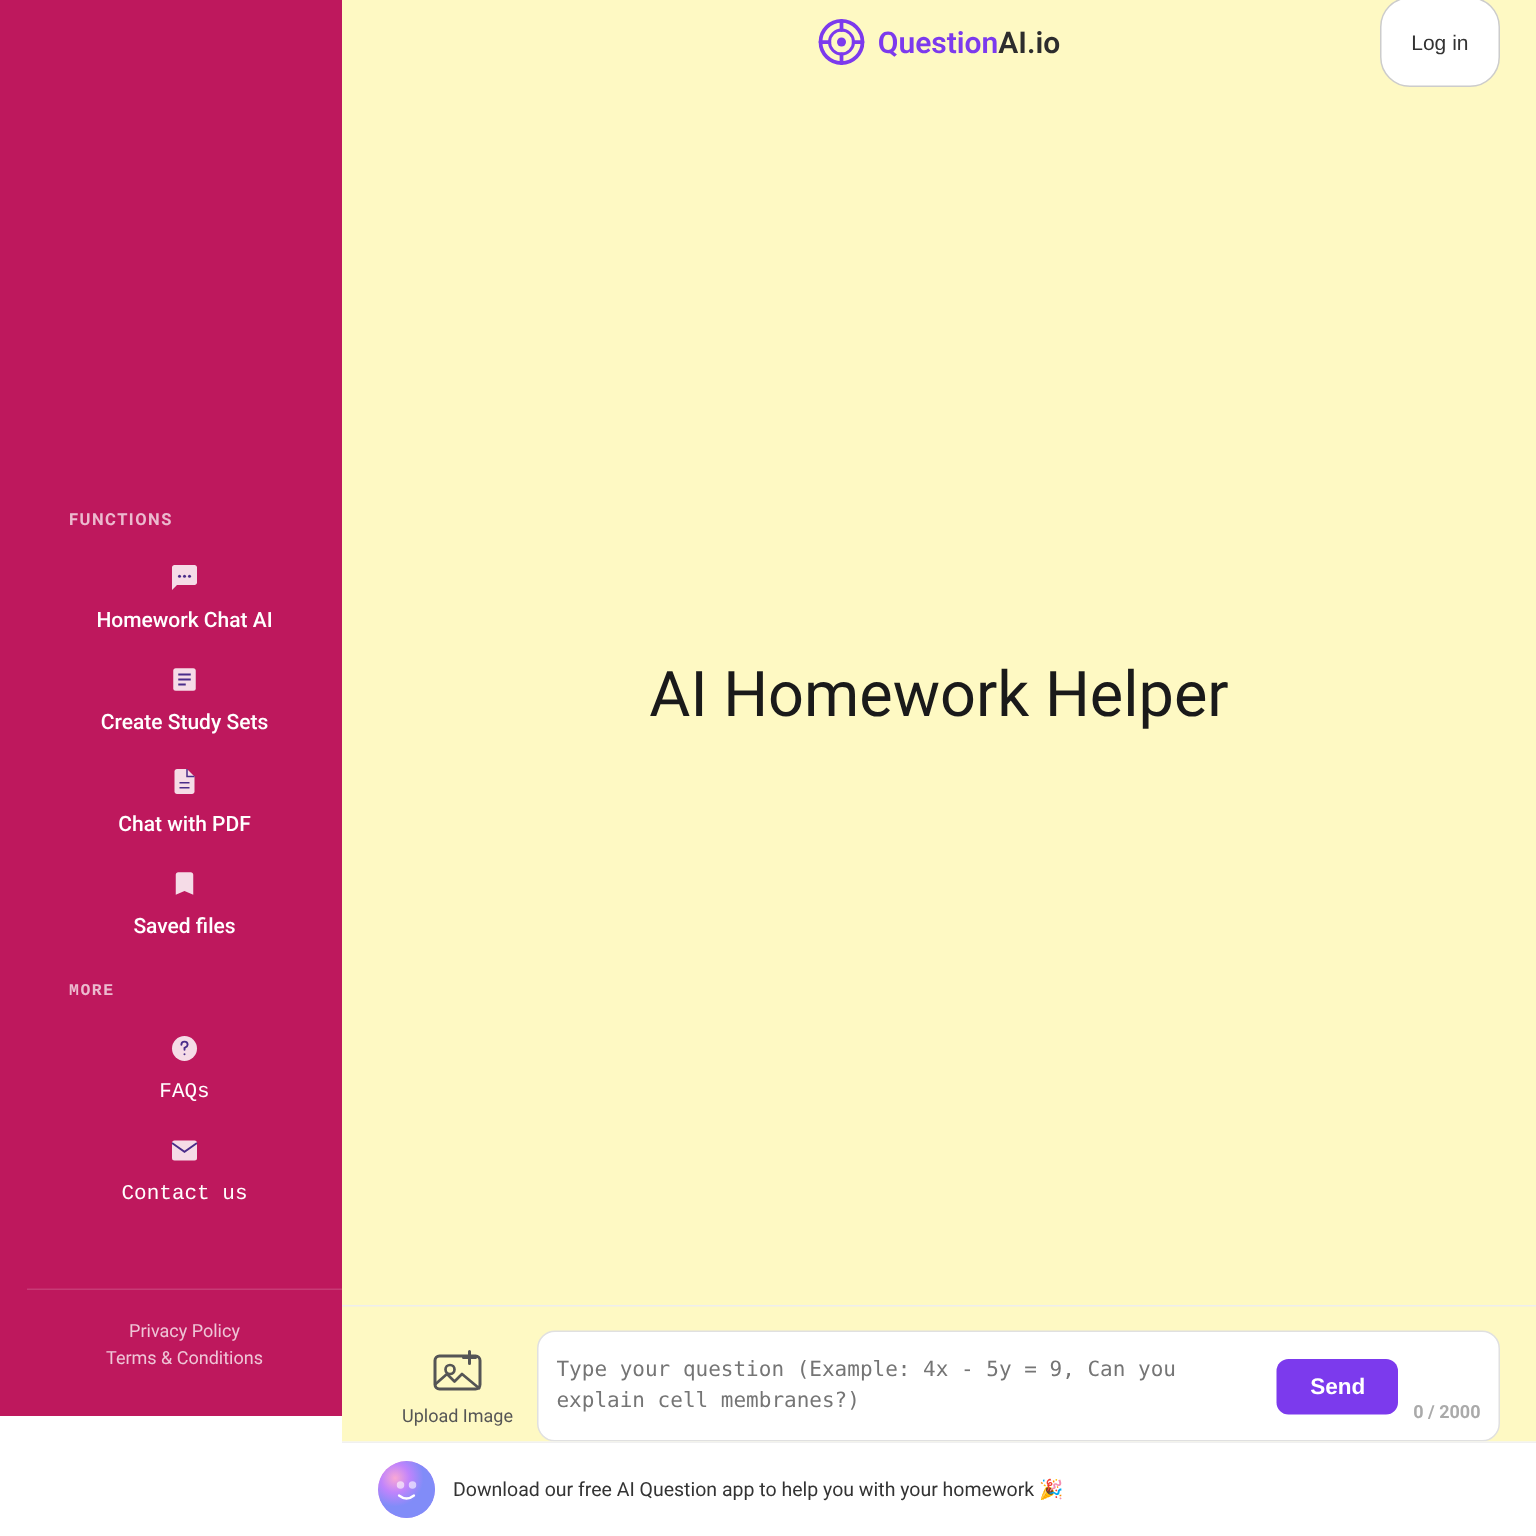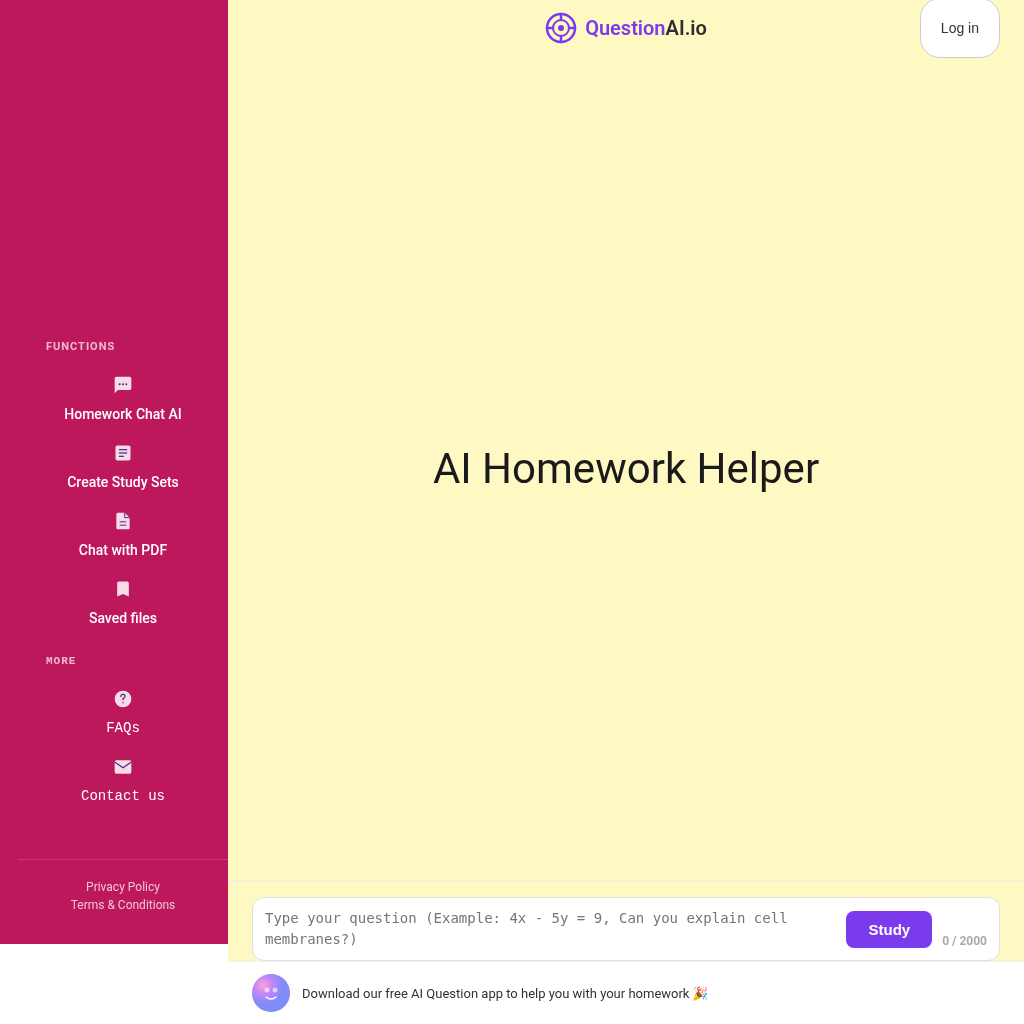--- a/index.html
+++ b/index.html
@@ -351,24 +351,33 @@
       </span>
     </div>
     <button class="login-btn">Log in</button>
   </div>
 
   <div class="hero">
     <h1 class="hero-title">AI Homework Helper</h1>
   </div>
 
   <div class="input-area">
+    <div class="upload-btn-area">
+      <svg width="36" height="36" viewBox="0 0 36 36" fill="none">
+        <rect x="3" y="7" width="30" height="22" rx="3" stroke="#555" stroke-width="2" fill="none"></rect>
+        <circle cx="13" cy="16" r="3" stroke="#555" stroke-width="1.8" fill="none"></circle>
+        <path d="M3 26l8-7 5 5 5-5 12 10" stroke="#555" stroke-width="1.8" fill="none" stroke-linejoin="round"></path>
+        <path d="M26 4v8M22 8h8" stroke="#555" stroke-width="2" stroke-linecap="round"></path>
+      </svg>
+      <span class="upload-label">Upload Image</span>
+    </div>
 
     <div class="input-box-wrapper">
       <textarea class="question-input" rows="2" placeholder="Type your question (Example: 4x - 5y = 9, Can you explain cell membranes?)" style=""></textarea>
-      <button class="send-btn">Study</button>
+      <button class="send-btn">Send</button>
       <span class="char-count">0 / 2000</span>
     </div>
   </div>
 
   <div class="app-promo">
     <div class="app-promo-avatar">
       <svg width="38" height="38" viewBox="0 0 38 38">
         <circle cx="19" cy="19" r="19" fill="url(#avatarGrad)"></circle>
         <defs>
           <radialGradient id="avatarGrad" cx="30%" cy="30%">

